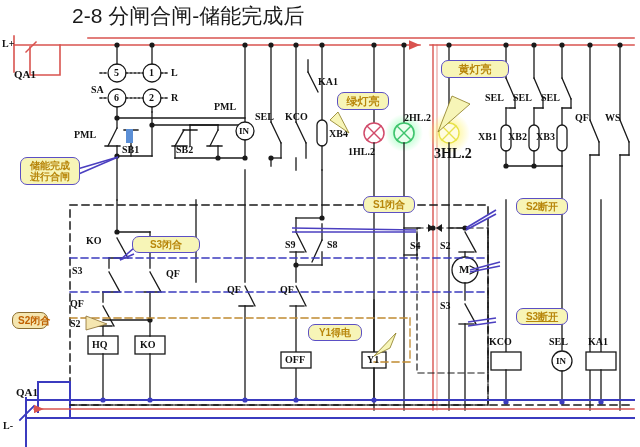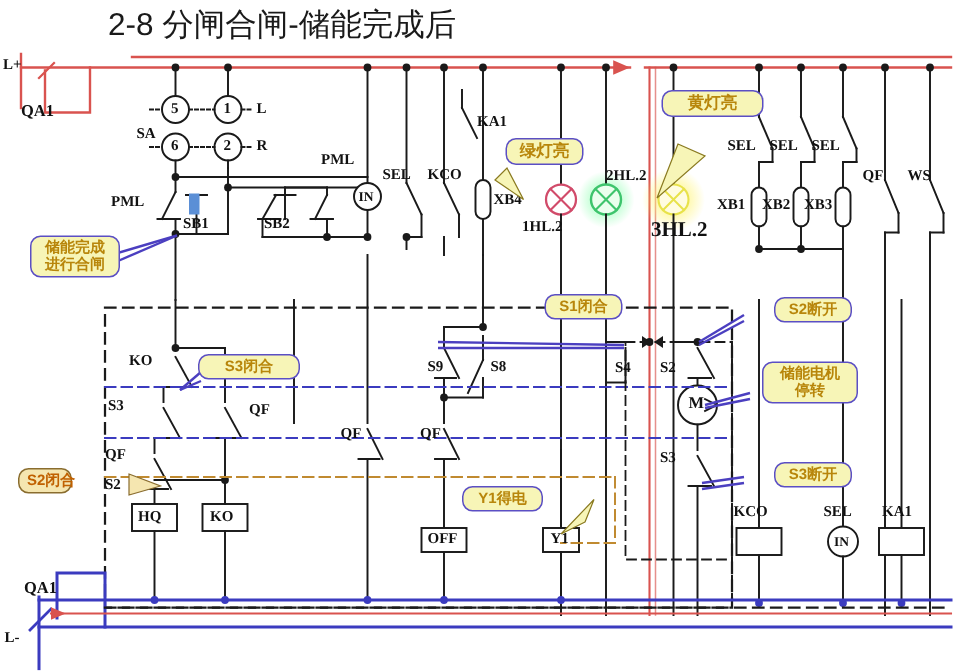--- a/index.html
+++ b/index.html
@@ -474,25 +474,22 @@
 </div>
 
 <div class="callout" style="left:363px;top:196px;width:52px;font-size:10px;">
   <span>S1闭合</span>
 </div>
 
 <div class="callout" style="left:516px;top:198px;width:52px;font-size:10px;">
   <span>S2断开</span>
 </div>
 
-<div class="callout" style="left:508px;top:241px;width:64px;font-size:10px;">
-  <span>储能电机</span><br><span>停转</span>
-</div>
-
-<div class="callout" style="left:516px;top:308px;width:52px;font-size:10px;">
+
+<div class="callout" style="left:516px;top:308px;width:52px;font-size:10px;text-decoration:underline;">
   <span>S3断开</span>
 </div>
 
 <div class="callout tan" style="left:12px;top:312px;width:36px;font-size:10px;">
   <span>S2闭合</span>
 </div>
 
 <div class="callout" style="left:308px;top:324px;width:54px;font-size:10px;">
   <span>Y1得电</span>
 </div>

